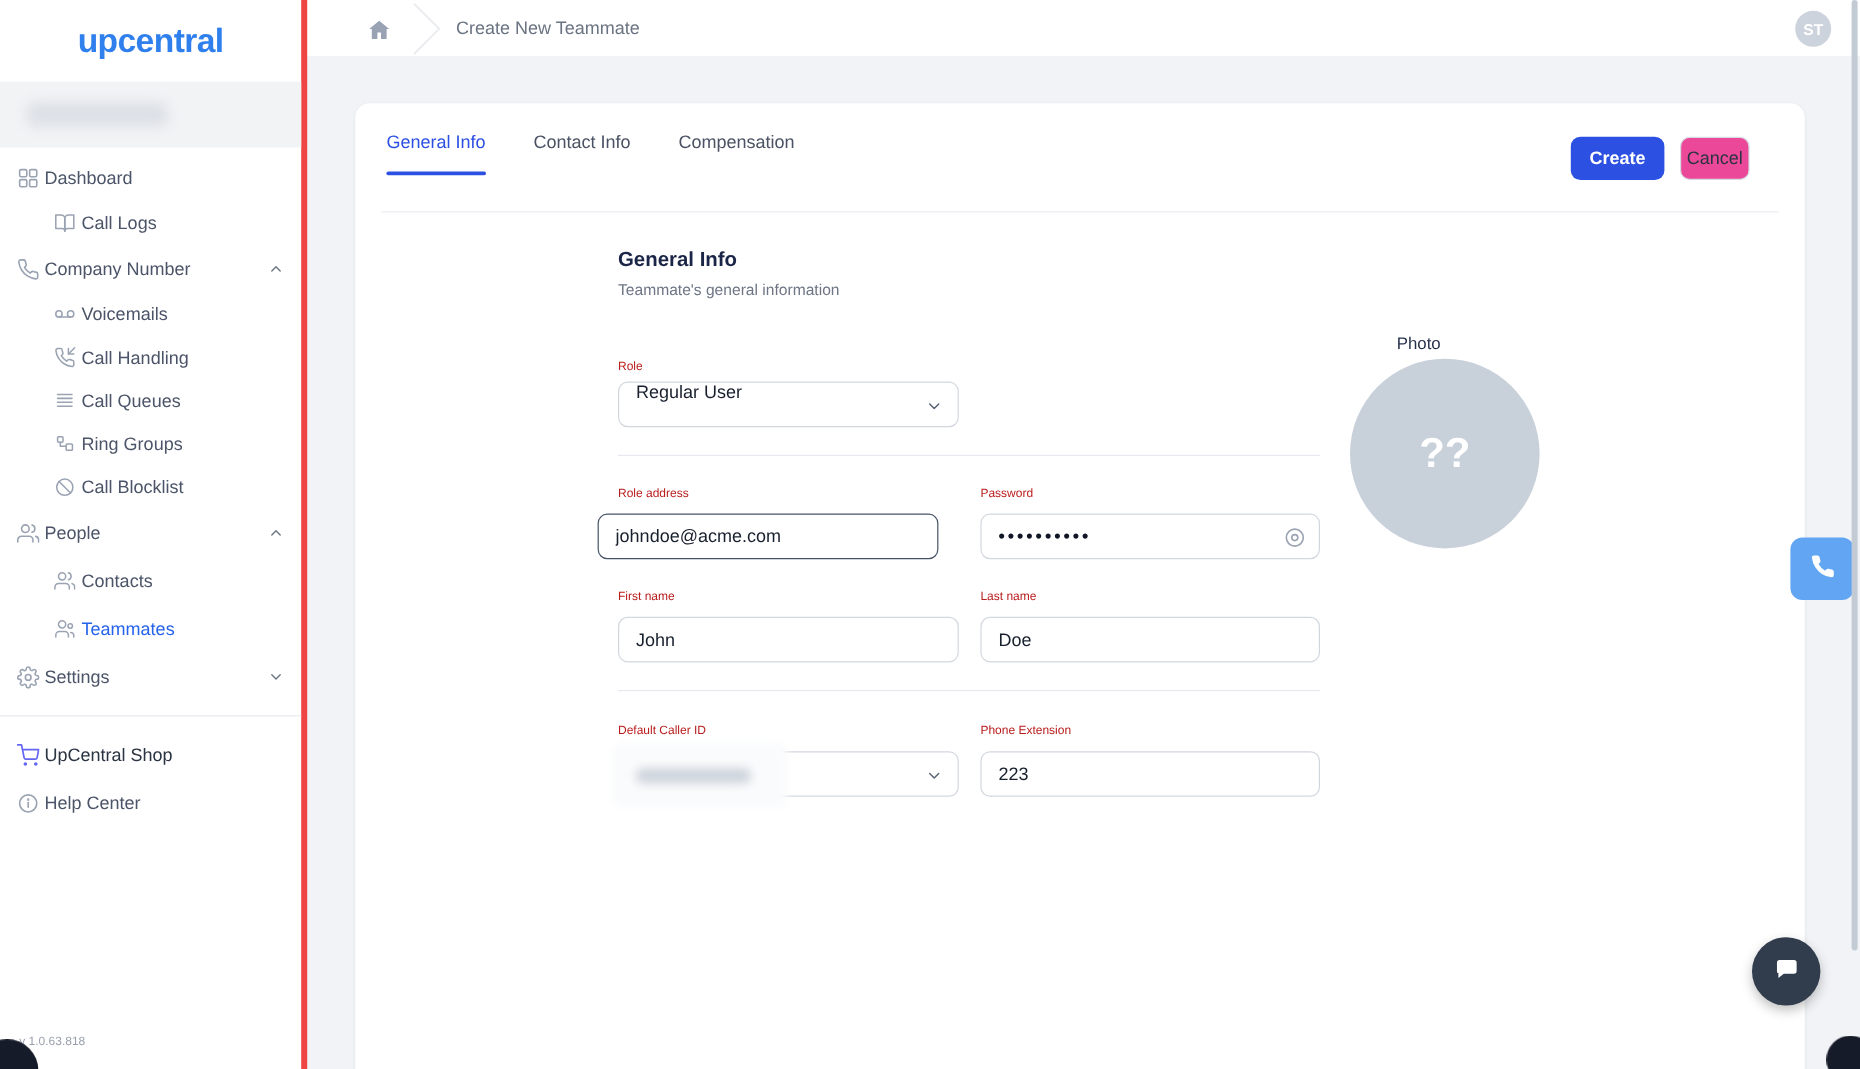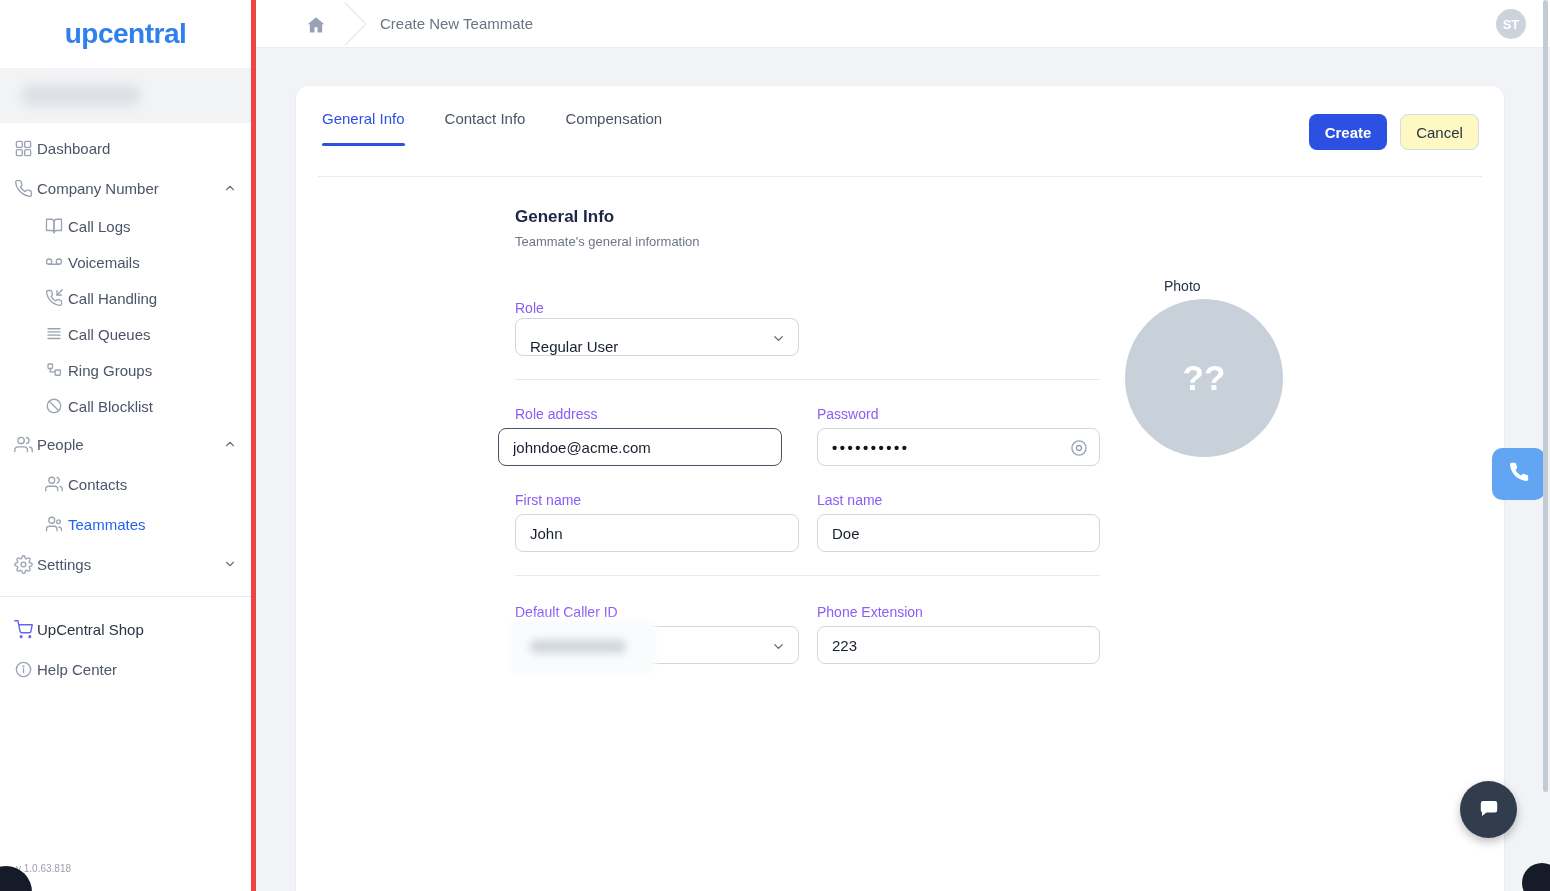--- a/index.html
+++ b/index.html
@@ -43,29 +43,29 @@
   .tabs { position:absolute; left:26px; top:24px; display:flex; gap:40px; }
   .tab { position:relative; font-size:15px; font-weight:500; color:#4a5264; padding-bottom:19px; cursor:pointer; }
   .tab.active { color:#2c50e2; }
   .tab.active::after { content:""; position:absolute; left:0; right:0; bottom:0; height:3px;
     background:#2c50e2; border-radius:2px; }
   .tabs-divider { position:absolute; left:22px; right:22px; top:90px; height:1px; background:#e9ebef; }
 
   .btn { position:absolute; top:28px; height:36px; border-radius:8px; font-size:15px; font-weight:600;
     font-family:inherit; cursor:pointer; }
   .btn-create { left:1013px; width:78px; background:#2c50e2; color:#ffffff; border:none; }
-  .btn-cancel { left:1104px; width:79px; background:#fef9c3; color:#2a3342; border:1px solid #d6dae1; font-weight:500; }
+  .btn-cancel { left:1104px; width:58px; background:#ec4899; color:#2a3342; border:1px solid #d6dae1; font-weight:500; }
 
   .section-title { position:absolute; left:219px; top:121px; font-size:17px; font-weight:700; color:#1b2547; }
   .section-subtitle { position:absolute; left:219px; top:148px; font-size:13px; color:#6e7686; }
 
-  .field-label { position:absolute; font-size:14px; font-weight:500; color:#8b5cf6; }
+  .field-label { position:absolute; font-size:10px; font-weight:500; color:#b91c1c; }
   .tinput, .tselect { position:absolute; width:284px; height:38px; border:1px solid #d2d7df; border-radius:8px;
     background:#ffffff; font-size:15px; color:#18202e; font-family:inherit; padding:0 14px; }
-  .tselect { display:flex; align-items:flex-end; cursor:pointer; }
+  .tselect { display:flex; align-items:flex-start; cursor:pointer; }
   .tselect .sel-chev { position:absolute; right:12px; top:12px; z-index:2; }
   .input-focused { border:1.5px solid #475467; }
   .form-hr { position:absolute; width:585px; height:1px; background:#e7e9ee; }
 
   .pwd-field { display:flex; align-items:center; }
   .pwd-dots { font-size:15px; font-weight:700; letter-spacing:2.5px; color:#101623; }
   .eye-btn { position:absolute; right:10px; top:9px; width:20px; height:20px; cursor:pointer; }
 
   .redact-patch { position:absolute; left:-6px; top:-8px; width:146px; height:54px; background:#fafbfc;
     filter:blur(3px); border-radius:8px; z-index:1; }
@@ -107,42 +107,42 @@
         <svg width="19" height="19" viewBox="0 0 24 24" fill="none" stroke="#9aa3b2" stroke-width="1.7" stroke-linecap="round" stroke-linejoin="round">
             <rect x="3" y="3" width="7.5" height="7.5" rx="1.5"></rect>
             <rect x="13.5" y="3" width="7.5" height="7.5" rx="1.5"></rect>
             <rect x="3" y="13.5" width="7.5" height="7.5" rx="1.5"></rect>
             <rect x="13.5" y="13.5" width="7.5" height="7.5" rx="1.5"></rect>
           </svg>
       </span>
       <span>Dashboard</span>
     </div>
 
+    <div class="nav-row sub">
+      <span class="nicon">
+        <svg width="18" height="18" viewBox="0 0 24 24" fill="none" stroke="#9aa3b2" stroke-width="1.7" stroke-linecap="round" stroke-linejoin="round">
+            <path d="M2 3h6a4 4 0 0 1 4 4v14a3 3 0 0 0-3-3H2z"></path>
+            <path d="M22 3h-6a4 4 0 0 0-4 4v14a3 3 0 0 1 3-3h7z"></path>
+          </svg>
+      </span>
+      <span>Call Logs</span>
+    </div>
+
     <div class="nav-row">
       <span class="nicon">
         <svg width="19" height="19" viewBox="0 0 24 24" fill="none" stroke="#9aa3b2" stroke-width="1.7" stroke-linecap="round" stroke-linejoin="round">
             <path d="M22 16.92v3a2 2 0 0 1-2.18 2 19.79 19.79 0 0 1-8.63-3.07 19.5 19.5 0 0 1-6-6 19.79 19.79 0 0 1-3.07-8.67A2 2 0 0 1 4.11 2h3a2 2 0 0 1 2 1.72 12.84 12.84 0 0 0 .7 2.81 2 2 0 0 1-.45 2.11L8.09 9.91a16 16 0 0 0 6 6l1.27-1.27a2 2 0 0 1 2.11-.45 12.84 12.84 0 0 0 2.81.7A2 2 0 0 1 22 16.92z"></path>
           </svg>
       </span>
       <span>Company Number</span>
       <span class="chev">
         <svg width="14" height="14" viewBox="0 0 24 24" fill="none" stroke="#6b7482" stroke-width="2" stroke-linecap="round" stroke-linejoin="round">
             <polyline points="6 15 12 9 18 15"></polyline>
           </svg>
       </span>
-    </div>
-
-    <div class="nav-row sub">
-      <span class="nicon">
-        <svg width="18" height="18" viewBox="0 0 24 24" fill="none" stroke="#9aa3b2" stroke-width="1.7" stroke-linecap="round" stroke-linejoin="round">
-            <path d="M2 3h6a4 4 0 0 1 4 4v14a3 3 0 0 0-3-3H2z"></path>
-            <path d="M22 3h-6a4 4 0 0 0-4 4v14a3 3 0 0 1 3-3h7z"></path>
-          </svg>
-      </span>
-      <span>Call Logs</span>
     </div>
 
     <div class="nav-row sub">
       <span class="nicon">
         <svg width="18" height="18" viewBox="0 0 24 24" fill="none" stroke="#9aa3b2" stroke-width="1.7" stroke-linecap="round" stroke-linejoin="round">
             <circle cx="5.5" cy="11.5" r="3.5"></circle>
             <circle cx="18.5" cy="11.5" r="3.5"></circle>
             <line x1="5.5" y1="15" x2="18.5" y2="15"></line>
           </svg>
       </span>

